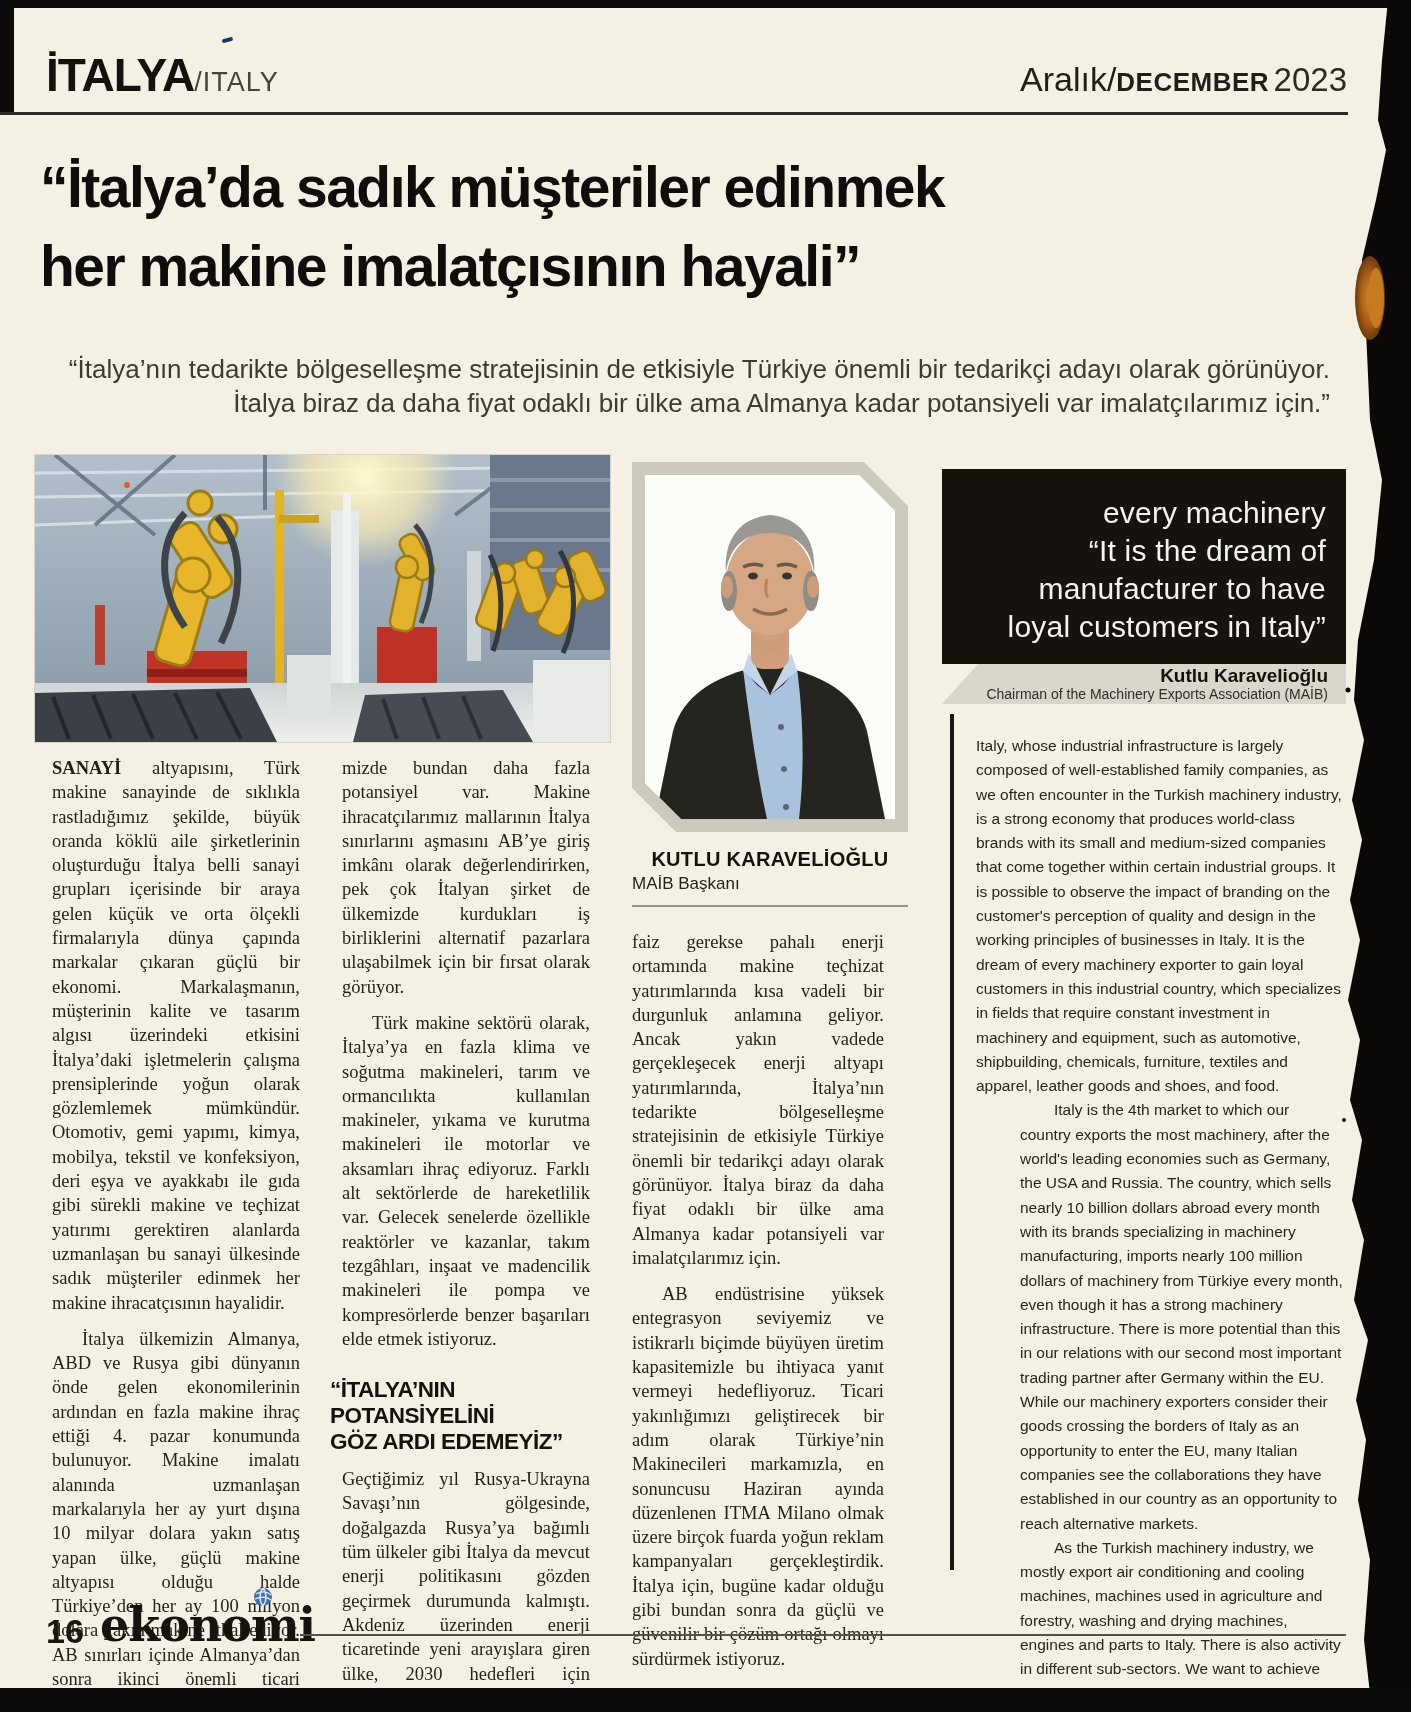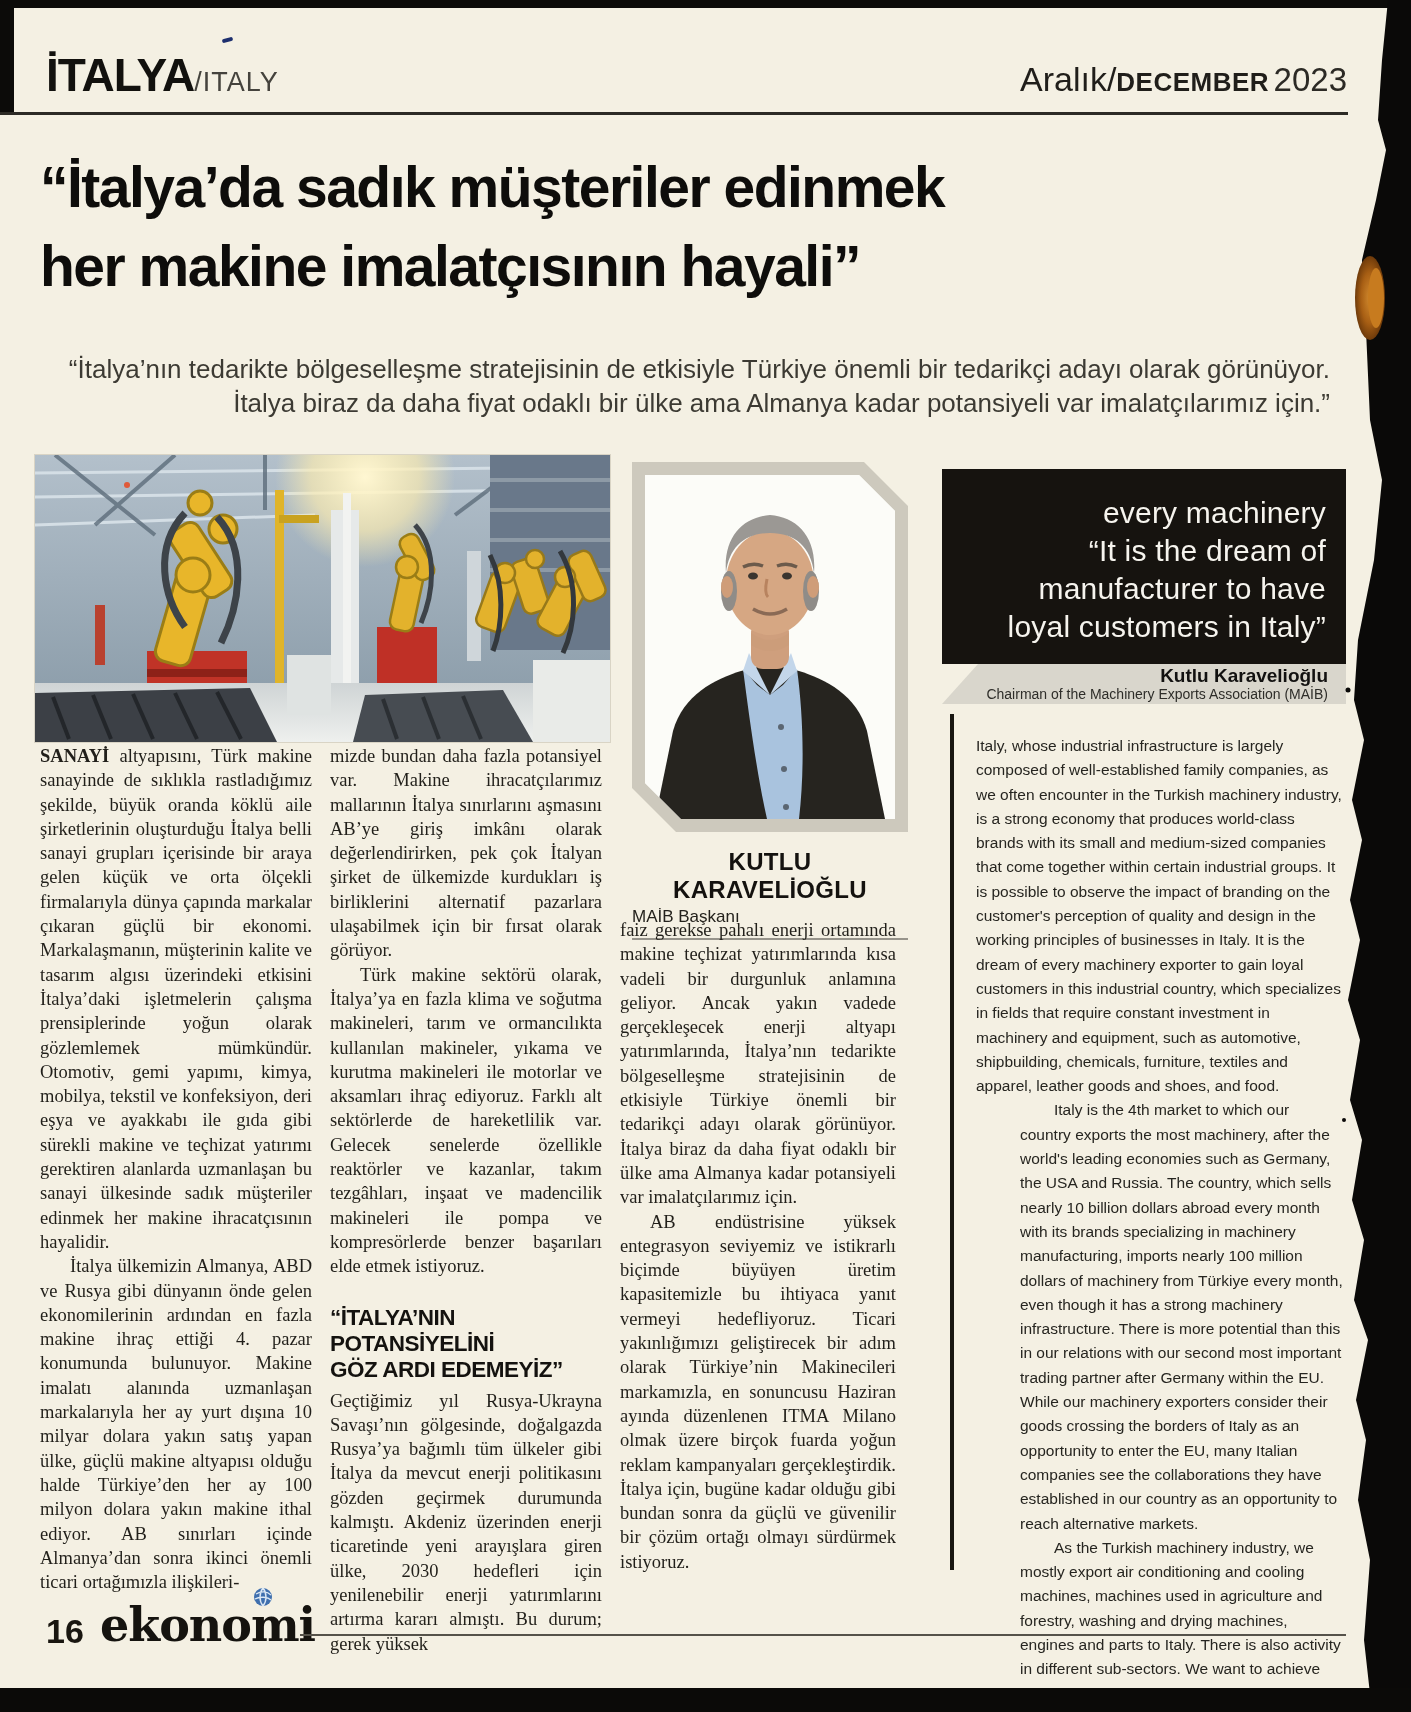--- a/index.html
+++ b/index.html
@@ -34,37 +34,37 @@
   .factory{left:35px;top:455px;width:575px;height:287px;box-shadow:0 0 0 1px #d9d4c5;}
   .factory svg{display:block;width:100%;height:100%;}
 
   
   .portrait{left:632px;top:462px;width:276px;}
   .frame{position:relative;width:276px;height:370px;background:#cdc9bd;
          clip-path:polygon(0 0,calc(100% - 44px) 0,100% 44px,100% 100%,44px 100%,0 calc(100% - 44px));}
   .photo{position:absolute;left:13px;top:13px;right:13px;bottom:13px;background:#fbfbf8;
          clip-path:polygon(0 0,calc(100% - 36px) 0,100% 36px,100% 100%,36px 100%,0 calc(100% - 36px));}
   .photo svg{display:block;width:100%;height:100%;}
-  .cap-name{margin-top:16px;text-align:center;font-size:24px;font-weight:800;letter-spacing:.3px;color:#14120f;}
+  .cap-name{margin-top:16px;text-align:center;font-size:20px;font-weight:800;letter-spacing:.3px;color:#14120f;}
   .cap-title{margin-top:3px;font-size:17px;color:#24221d;}
   .cap-rule{margin-top:11px;height:2px;background:#97948b;}
 
   
   .quote-box{left:942px;top:469px;width:404px;}
   .quote-black{background:#16130f;padding:25px 20px 18px 14px;}
   .q-line{text-align:right;font-size:30px;line-height:38px;font-weight:400;color:#f6f4ee;letter-spacing:.2px;}
   .quote-banner{height:40px;background:#d9d6cc;clip-path:polygon(0 100%,36px 0,100% 0,100% 100%);
                 text-align:right;padding:1px 18px 0 0;box-sizing:border-box;}
   .q-author{font-size:19px;font-weight:800;color:#121110;line-height:21px;}
   .q-title{font-size:14px;color:#2e2d29;line-height:16px;}
 
   
   .col{font-family:"Liberation Serif","DejaVu Serif",serif;font-size:18.5px;line-height:24.3px;
        text-align:justify;color:#211f1a;}
-  .col p{margin:0;}
+  .col p{margin:12px;}
   .col p.indent{text-indent:30px;}
   .col1{left:40px;top:744px;width:272px;}
   .col2{left:330px;top:744px;width:272px;}
   .col3{left:620px;top:918px;width:276px;}
   .lead{font-weight:700;}
   .subhead{margin:26px 0 6px 0;font-family:"Liberation Sans",sans-serif;font-size:22.5px;line-height:26px;
            font-weight:800;letter-spacing:-.5px;color:#14120f;text-align:left;}
 
   
   .v-rule{left:950px;top:714px;width:4px;height:856px;background:#181611;}

